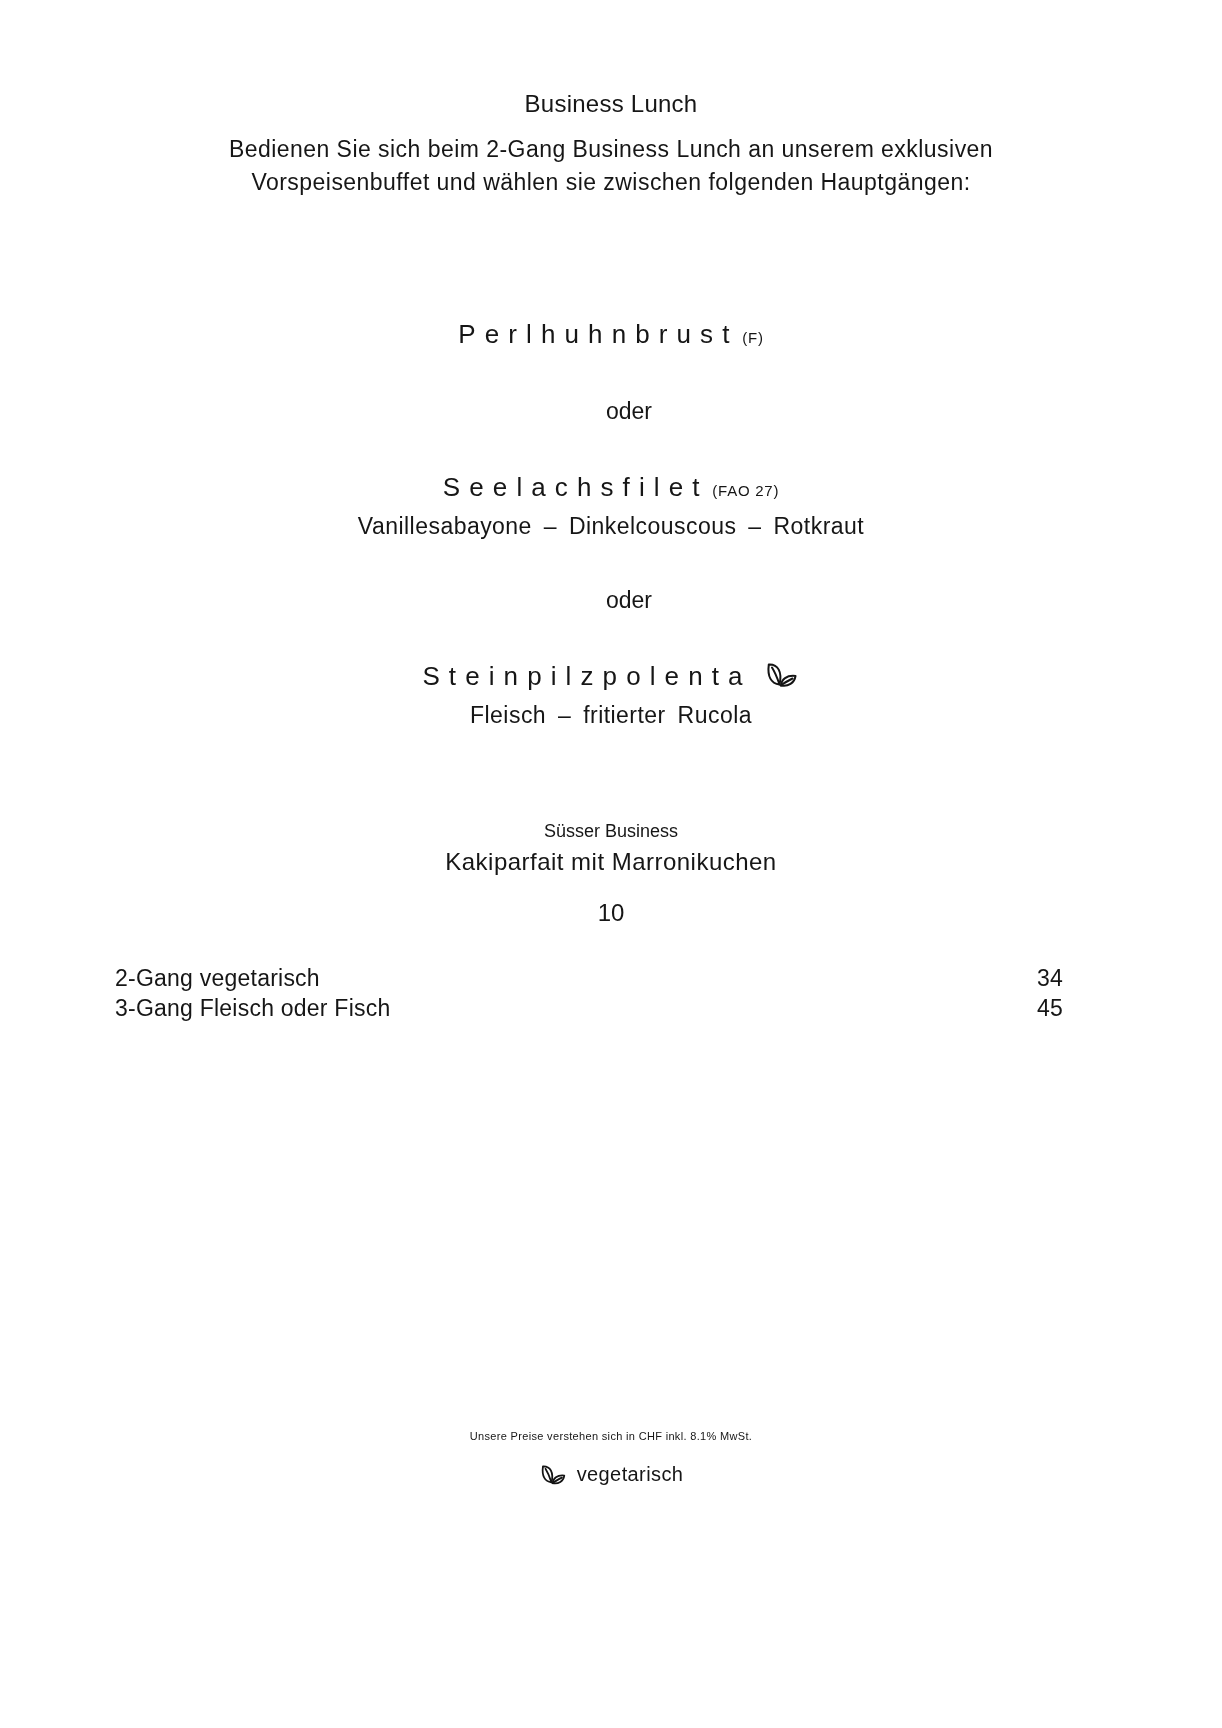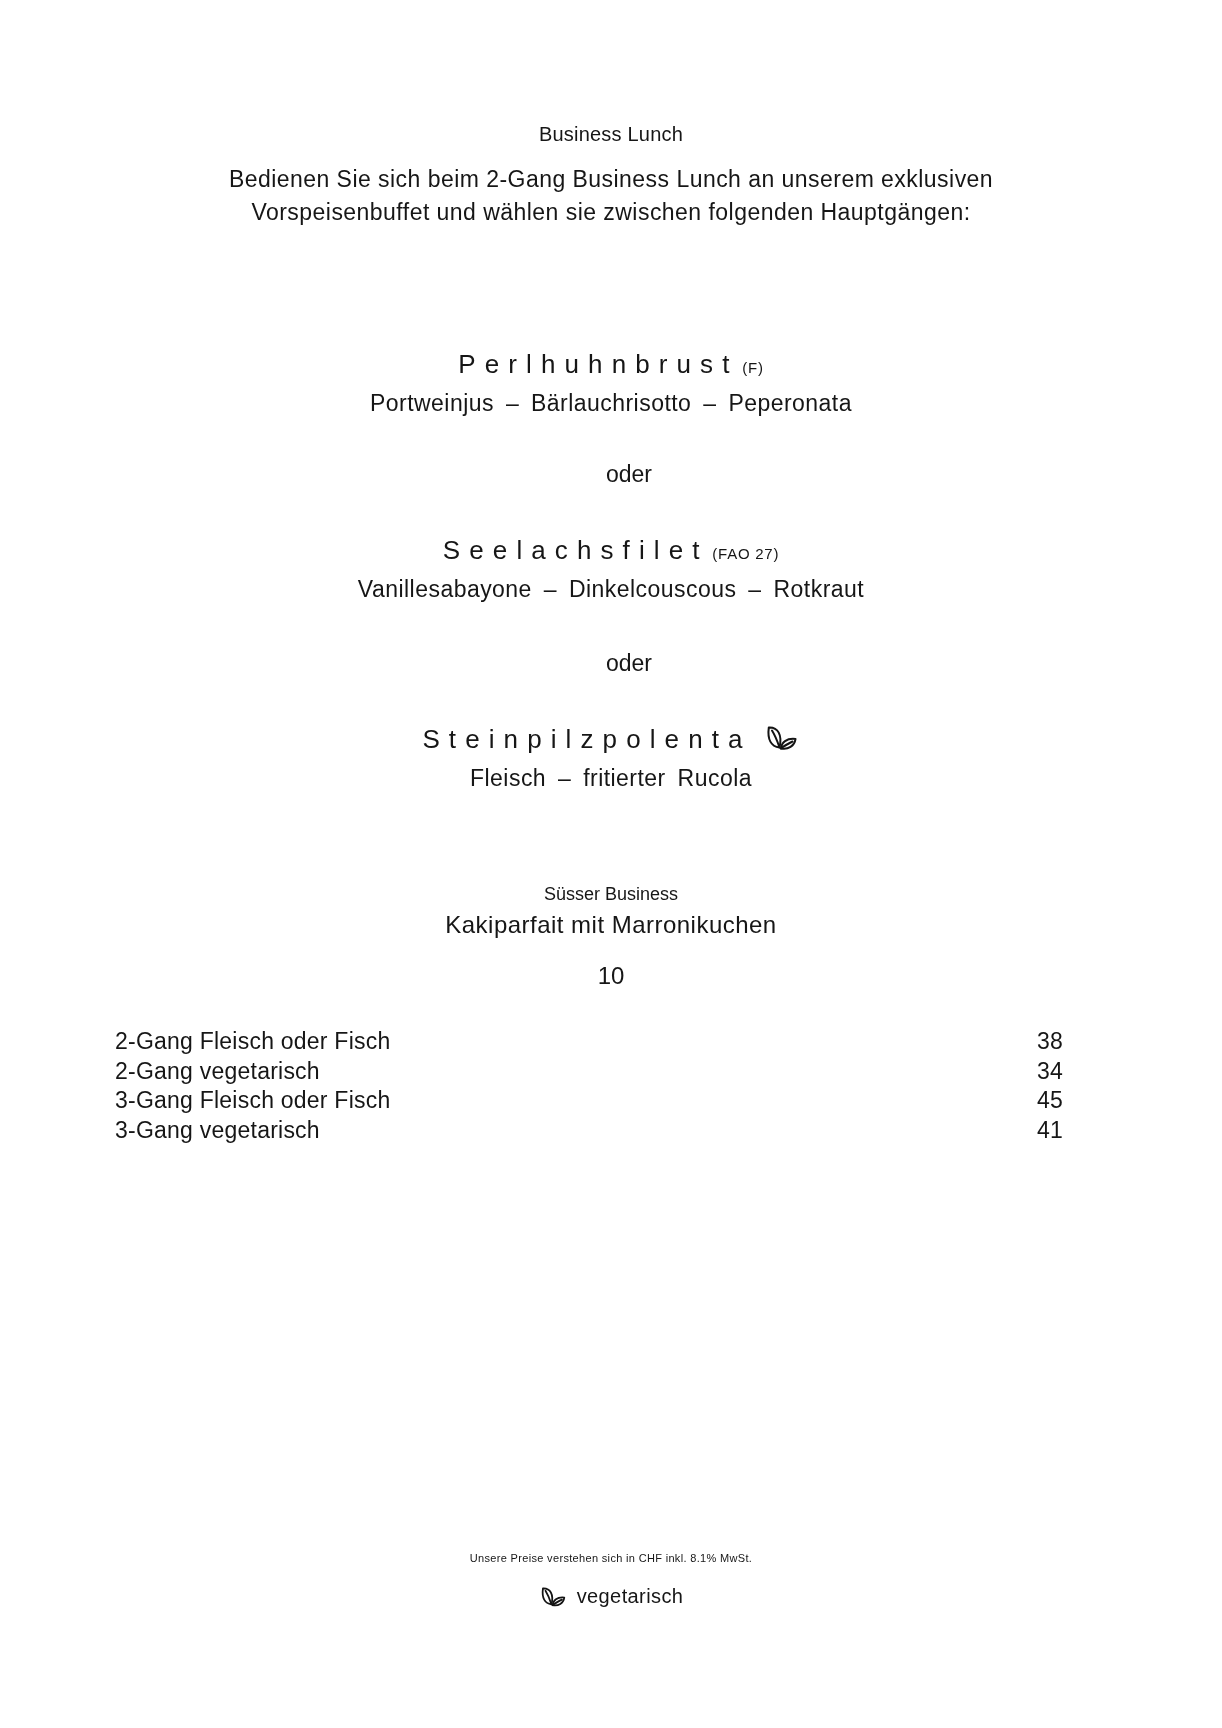--- a/index.html
+++ b/index.html
@@ -11,22 +11,22 @@
     width: 1222px;
     height: 1728px;
     font-family: "Liberation Sans", "DejaVu Sans", sans-serif;
     color: #161616;
     -webkit-font-smoothing: antialiased;
     overflow: hidden;
   }
   .center { text-align: center; }
 
   .page-title {
-    margin-top: 118px;
-    font-size: 20px;
+    margin-top: 88px;
+    font-size: 24px;
     line-height: 32px;
     letter-spacing: 0.01em;
   }
   .intro {
     margin-top: 13px;
     font-size: 23px;
     line-height: 33px;
     letter-spacing: 0.02em;
   }
   .course-name {
@@ -117,21 +117,20 @@
 
 <div class="intro center">
   <div>Bedienen Sie sich beim 2-Gang Business Lunch an unserem exklusiven</div>
   <div>Vorspeisenbuffet und wählen sie zwischen folgenden Hauptgängen:</div>
 </div>
 
 <div class="course-1 center">
   <div class="course-name">
     <span>Perlhuhnbrust</span><span class="allergen">(F)</span>
   </div>
-  <div class="course-desc">Portweinjus – Bärlauchrisotto – Peperonata</div>
 </div>
 
 <div class="oder oder-1 center">oder</div>
 
 <div class="course-2 center">
   <div class="course-name">
     <span>Seelachsfilet</span><span class="allergen">(FAO 27)</span>
   </div>
   <div class="course-desc">Vanillesabayone – Dinkelcouscous – Rotkraut</div>
 </div>
@@ -153,34 +152,26 @@
   </div>
   <div class="course-desc">Fleisch – fritierter Rucola</div>
 </div>
 
 <div class="dessert-label center">Süsser Business</div>
 <div class="dessert-name center">Kakiparfait mit Marronikuchen</div>
 <div class="dessert-price center">10</div>
 
 <div class="price-table">
   <div class="price-row">
-    <span>2-Gang Fleisch oder Fisch</span>
-    <span>38</span>
-  </div>
-  <div class="price-row">
     <span>2-Gang vegetarisch</span>
     <span>34</span>
   </div>
   <div class="price-row">
     <span>3-Gang Fleisch oder Fisch</span>
     <span>45</span>
-  </div>
-  <div class="price-row">
-    <span>3-Gang vegetarisch</span>
-    <span>41</span>
   </div>
 </div>
 
 <div class="tax-note center">Unsere Preise verstehen sich in CHF inkl. 8.1% MwSt.</div>
 
 <div class="legend center">
   <span class="leaf-icon-inline">
     <svg width="29" height="24" viewBox="0 0 36 30" aria-hidden="true">
       <g fill="none" stroke="#141414" stroke-width="2.2" stroke-linecap="round" stroke-linejoin="round">
         <path d="M15.5 25.5 C 7 24.5, 3.2 17.5, 4.8 5.5 C 14 5, 18.5 13, 15.5 25.5 Z"></path>

